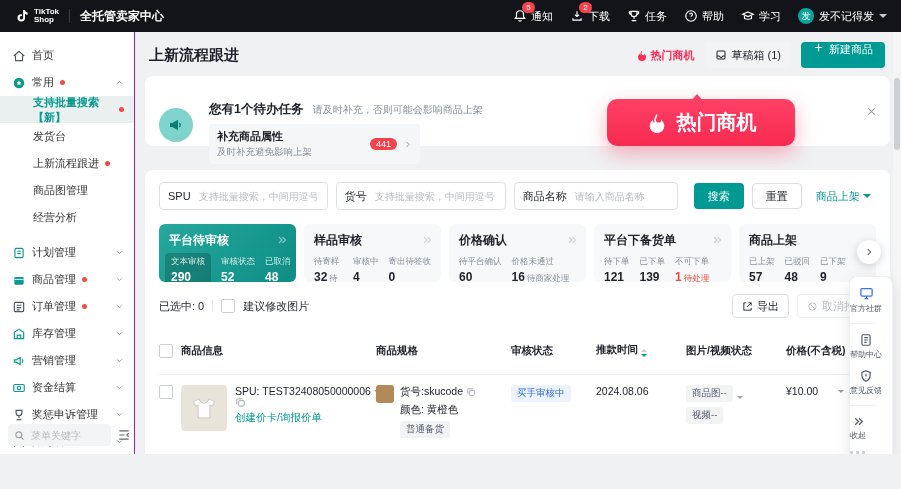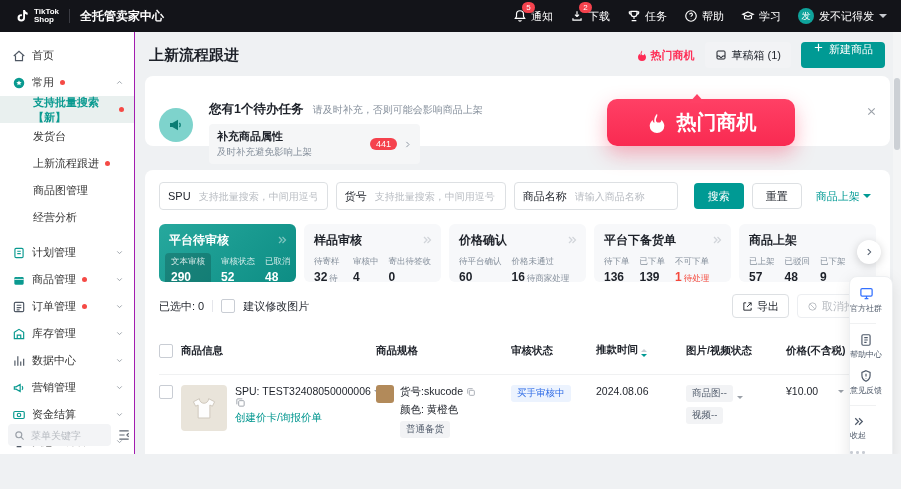--- a/index.html
+++ b/index.html
@@ -293,33 +293,20 @@
           </svg>
         </span>
       <span>库存管理</span>
       <span class="chev">
           <svg width="9" height="9" viewBox="0 0 24 24" fill="none" stroke="currentColor" stroke-width="2.5">
             <path d="M6 9l6 6 6-6"></path>
           </svg>
         </span>
     </div>
     <div class="nav-item">
-      <span class="nav-ico">
-          <svg width="14" height="14" viewBox="0 0 24 24" fill="none" stroke="currentColor" stroke-width="2">
-            <path d="M5 20V11M10 20V4M15 20v-7M20 20V8"></path>
-          </svg>
-        </span>
-      <span>数据中心</span>
-      <span class="chev">
-          <svg width="9" height="9" viewBox="0 0 24 24" fill="none" stroke="currentColor" stroke-width="2.5">
-            <path d="M6 9l6 6 6-6"></path>
-          </svg>
-        </span>
-    </div>
-    <div class="nav-item">
       <span class="nav-ico t">
           <svg width="14" height="14" viewBox="0 0 24 24" fill="none" stroke="currentColor" stroke-width="2">
             <path d="M4 10v4h3l7 4V6l-7 4H4z"></path>
             <path d="M17 9a4 4 0 0 1 0 6"></path>
           </svg>
         </span>
       <span>营销管理</span>
       <span class="chev">
           <svg width="9" height="9" viewBox="0 0 24 24" fill="none" stroke="currentColor" stroke-width="2.5">
             <path d="M6 9l6 6 6-6"></path>
@@ -533,21 +520,21 @@
         <div class="scard">
           <div class="sc-title">平台下备货单</div>
           <span class="ghost">
               <svg width="12" height="12" viewBox="0 0 24 24" fill="none" stroke="currentColor" stroke-width="2.5">
                 <path d="M6 6l6 6-6 6M13 6l6 6-6 6"></path>
               </svg>
             </span>
           <div class="stats">
             <div class="stat">
                 <div class="s-l">待下单</div>
-                <div class="s-v">136</div>
+                <div class="s-v">121</div>
               </div>
             <div class="stat">
                 <div class="s-l">已下单</div>
                 <div class="s-v">139</div>
               </div>
             <div class="stat alert">
                 <div class="s-l">不可下单</div>
                 <div class="s-v"><span>1</span><span class="s-suf">待处理</span></div>
               </div>
           </div>

